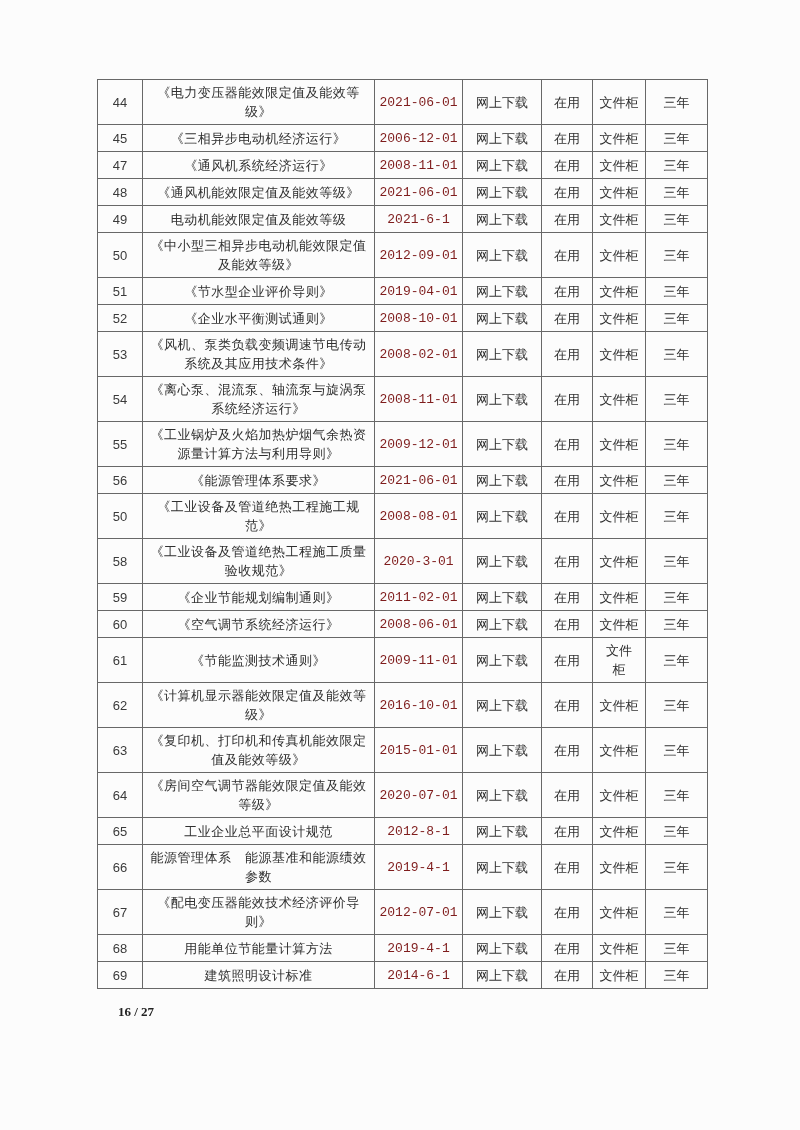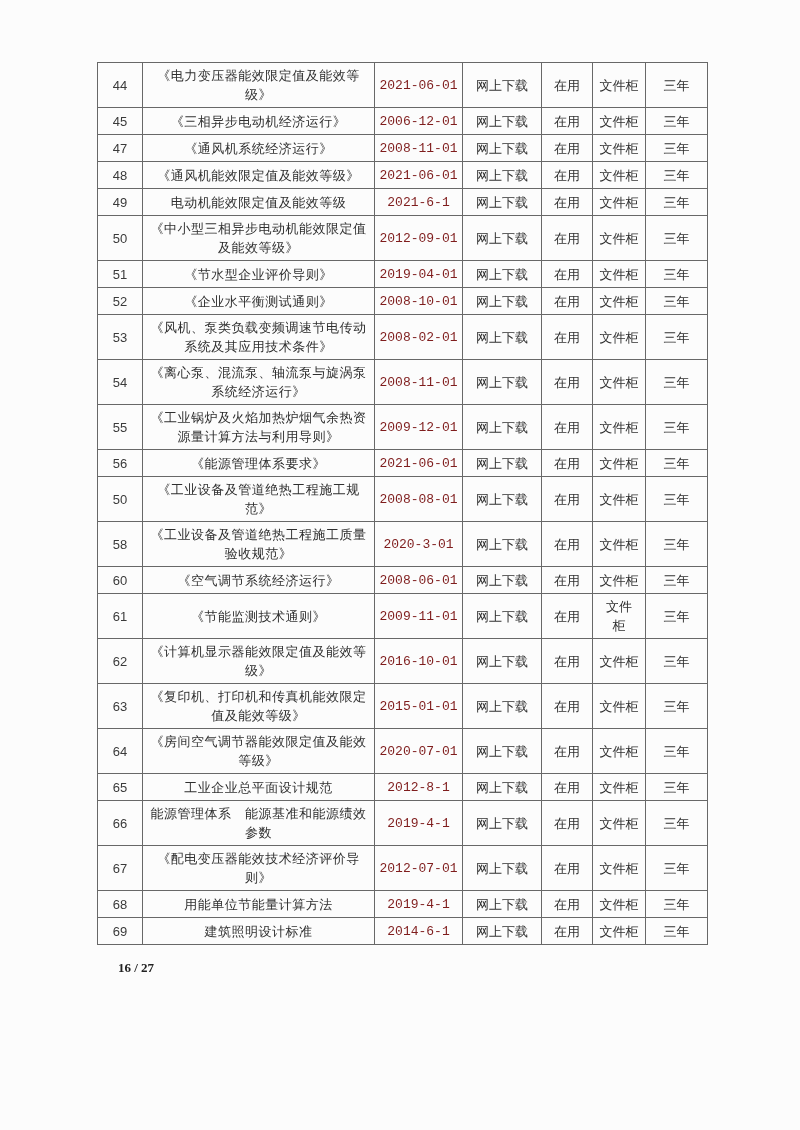--- a/index.html
+++ b/index.html
@@ -7,21 +7,21 @@
     width: 800px;
     background: #fcfcfc;
     font-family: "Liberation Serif", "DejaVu Serif", serif;
     color: #333;
   }
   .page {
     position: relative;
     width: 800px;
     height: 1128px;
     background: #fcfcfc;
-    padding-top: 62px;
+    padding-top: 79px;
     padding-left: 97px;
     overflow: hidden;
   }
   table.doc-table {
     border-collapse: collapse;
     table-layout: fixed;
     width: 610px;
   }
   table.doc-table td {
     border: 1px solid #686868;
@@ -198,20 +198,29 @@
         <tr>
           <td class="cell-no">58</td>
           <td class="cell-title">《工业设备及管道绝热工程施工质量验收规范》</td>
           <td class="cell-date">2020-3-01</td>
           <td class="cell-download">网上下载</td>
           <td class="cell-status">在用</td>
           <td class="cell-location">文件柜</td>
           <td class="cell-retention">三年</td>
         </tr>
         <tr>
+          <td class="cell-no">59</td>
+          <td class="cell-title">《企业节能规划编制通则》</td>
+          <td class="cell-date">2011-02-01</td>
+          <td class="cell-download">网上下载</td>
+          <td class="cell-status">在用</td>
+          <td class="cell-location">文件柜</td>
+          <td class="cell-retention">三年</td>
+        </tr>
+        <tr>
           <td class="cell-no">60</td>
           <td class="cell-title">《空气调节系统经济运行》</td>
           <td class="cell-date">2008-06-01</td>
           <td class="cell-download">网上下载</td>
           <td class="cell-status">在用</td>
           <td class="cell-location">文件柜</td>
           <td class="cell-retention">三年</td>
         </tr>
         <tr>
           <td class="cell-no">61</td>

